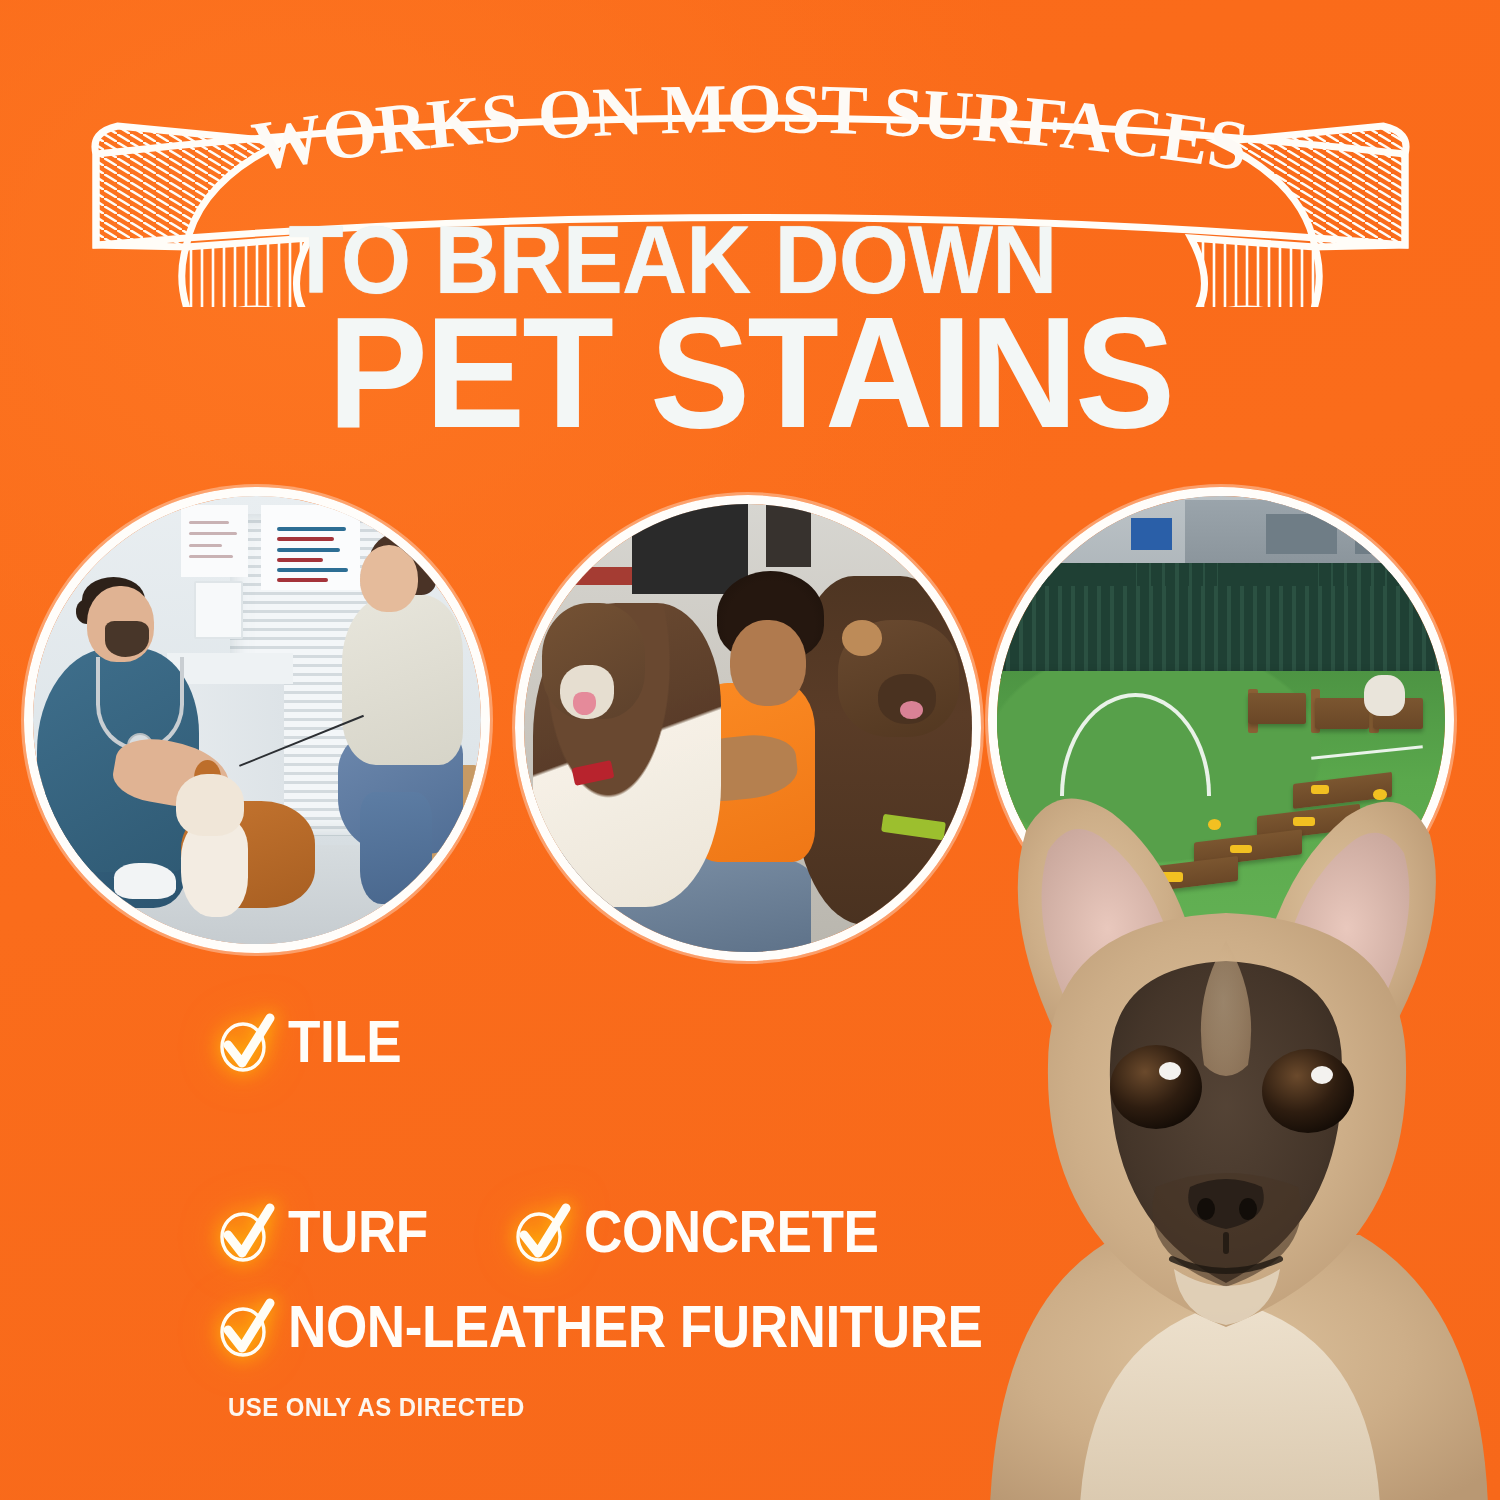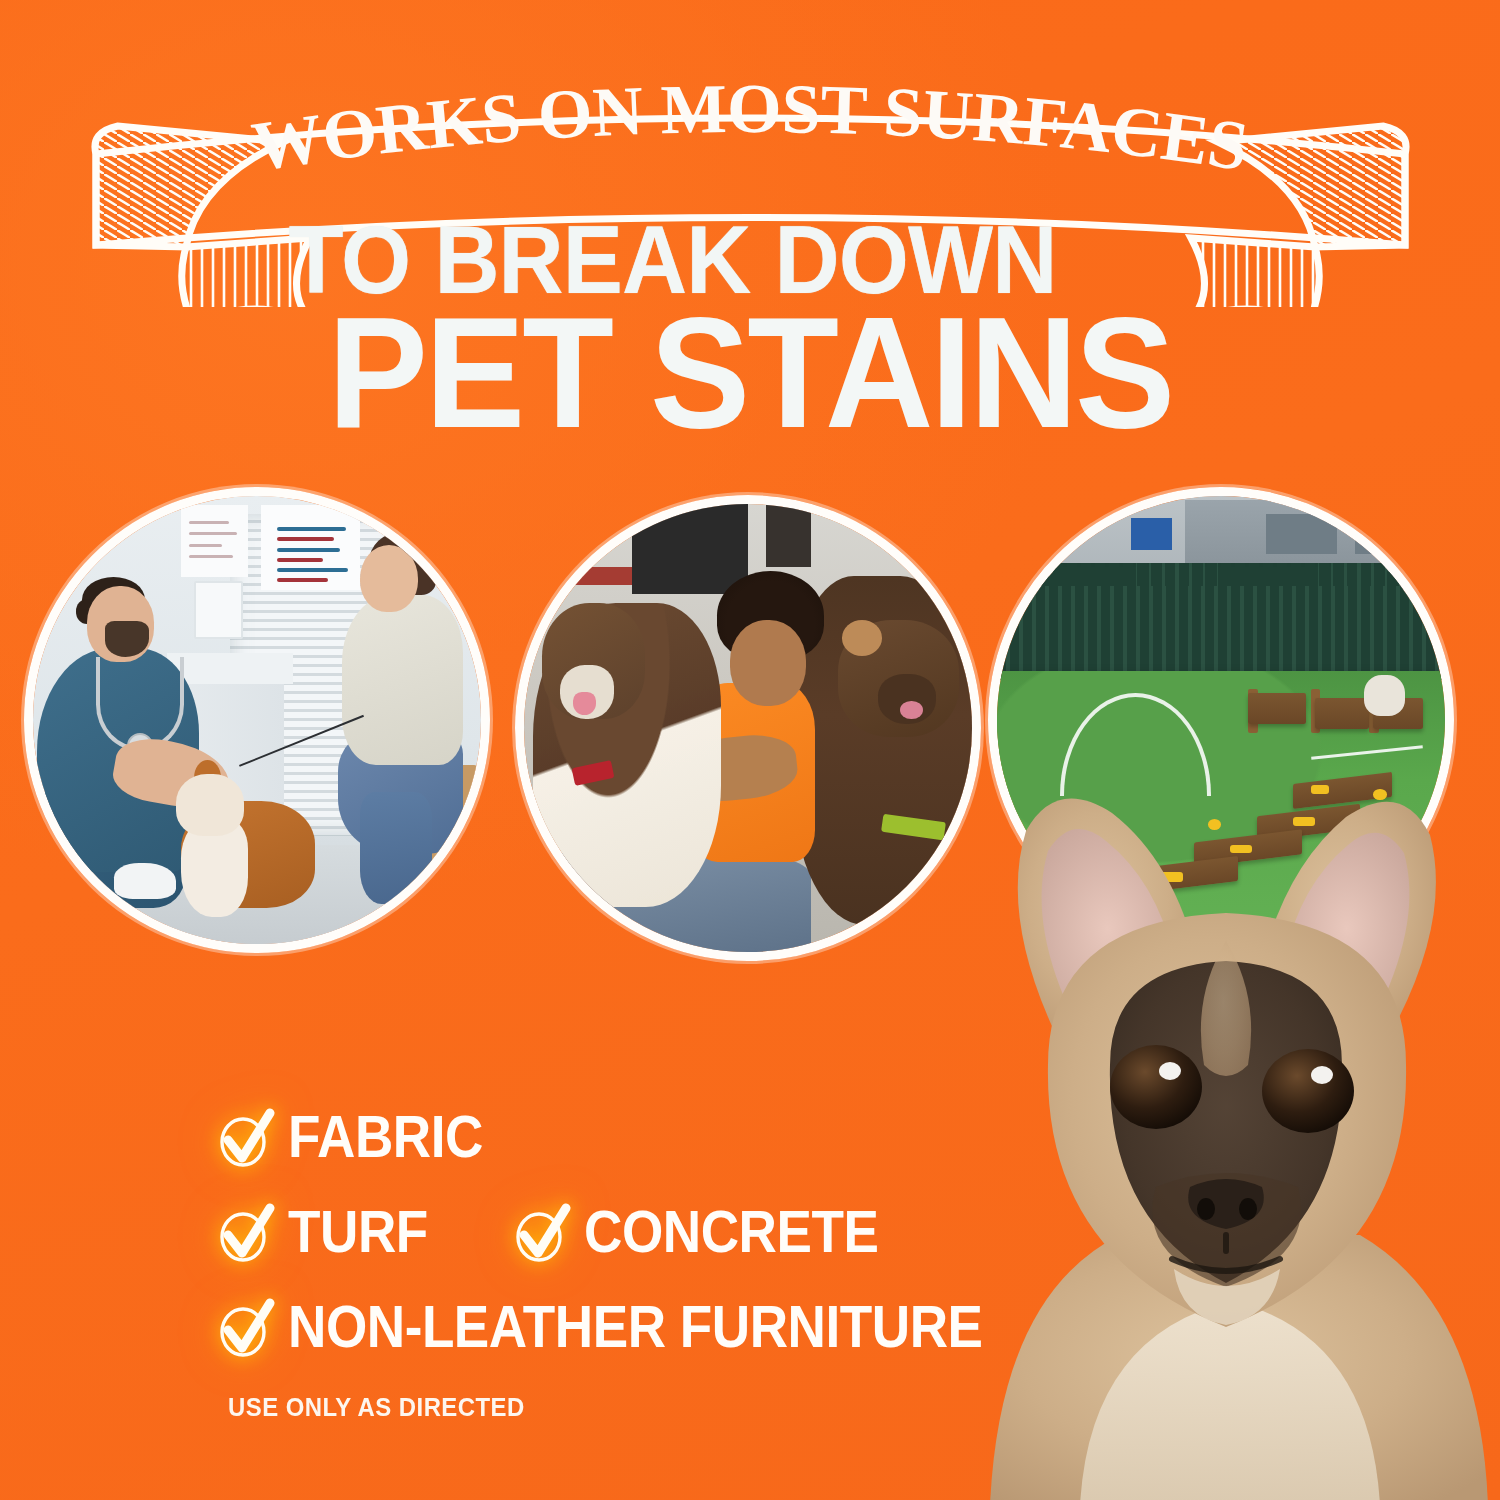--- a/index.html
+++ b/index.html
@@ -375,32 +375,32 @@
       <div class="jump" style="left:44%;top:76%;width:24%;height:5.5%;transform:skewY(-7deg)"></div>
       <div class="jumpdecal" style="left:52%;top:77.8%;width:5%;height:2%"></div>
       <div class="jump" style="left:28%;top:82%;width:26%;height:5.5%;transform:skewY(-7deg)"></div>
       <div class="jumpdecal" style="left:36%;top:84%;width:5.5%;height:2.1%"></div>
     </div>
   </div>
 
   <div class="checklist">
 
     <div class="crow">
-    </div>
-
-    <div class="crow">
-      <div class="citem col1">
+      <div class="citem">
         <span class="chk">
           <svg viewBox="0 0 58 58">
               <ellipse cx="27" cy="33" rx="21" ry="23" fill="none" stroke="#fffdf5" stroke-width="3.4"></ellipse>
               <path d="M12 31 L26 49 L54 4" fill="none" stroke="#fffdf5" stroke-width="9" stroke-linecap="round" stroke-linejoin="round"></path>
             </svg>
         </span>
-        <span class="clabel">FABRIC</span>
+        <span class="clabel">TILE</span>
       </div>
+    </div>
+
+    <div class="crow">
     </div>
 
     <div class="crow">
       <div class="citem col1" style="width:296px">
         <span class="chk">
           <svg viewBox="0 0 58 58">
               <ellipse cx="27" cy="33" rx="21" ry="23" fill="none" stroke="#fffdf5" stroke-width="3.4"></ellipse>
               <path d="M12 31 L26 49 L54 4" fill="none" stroke="#fffdf5" stroke-width="9" stroke-linecap="round" stroke-linejoin="round"></path>
             </svg>
         </span>

